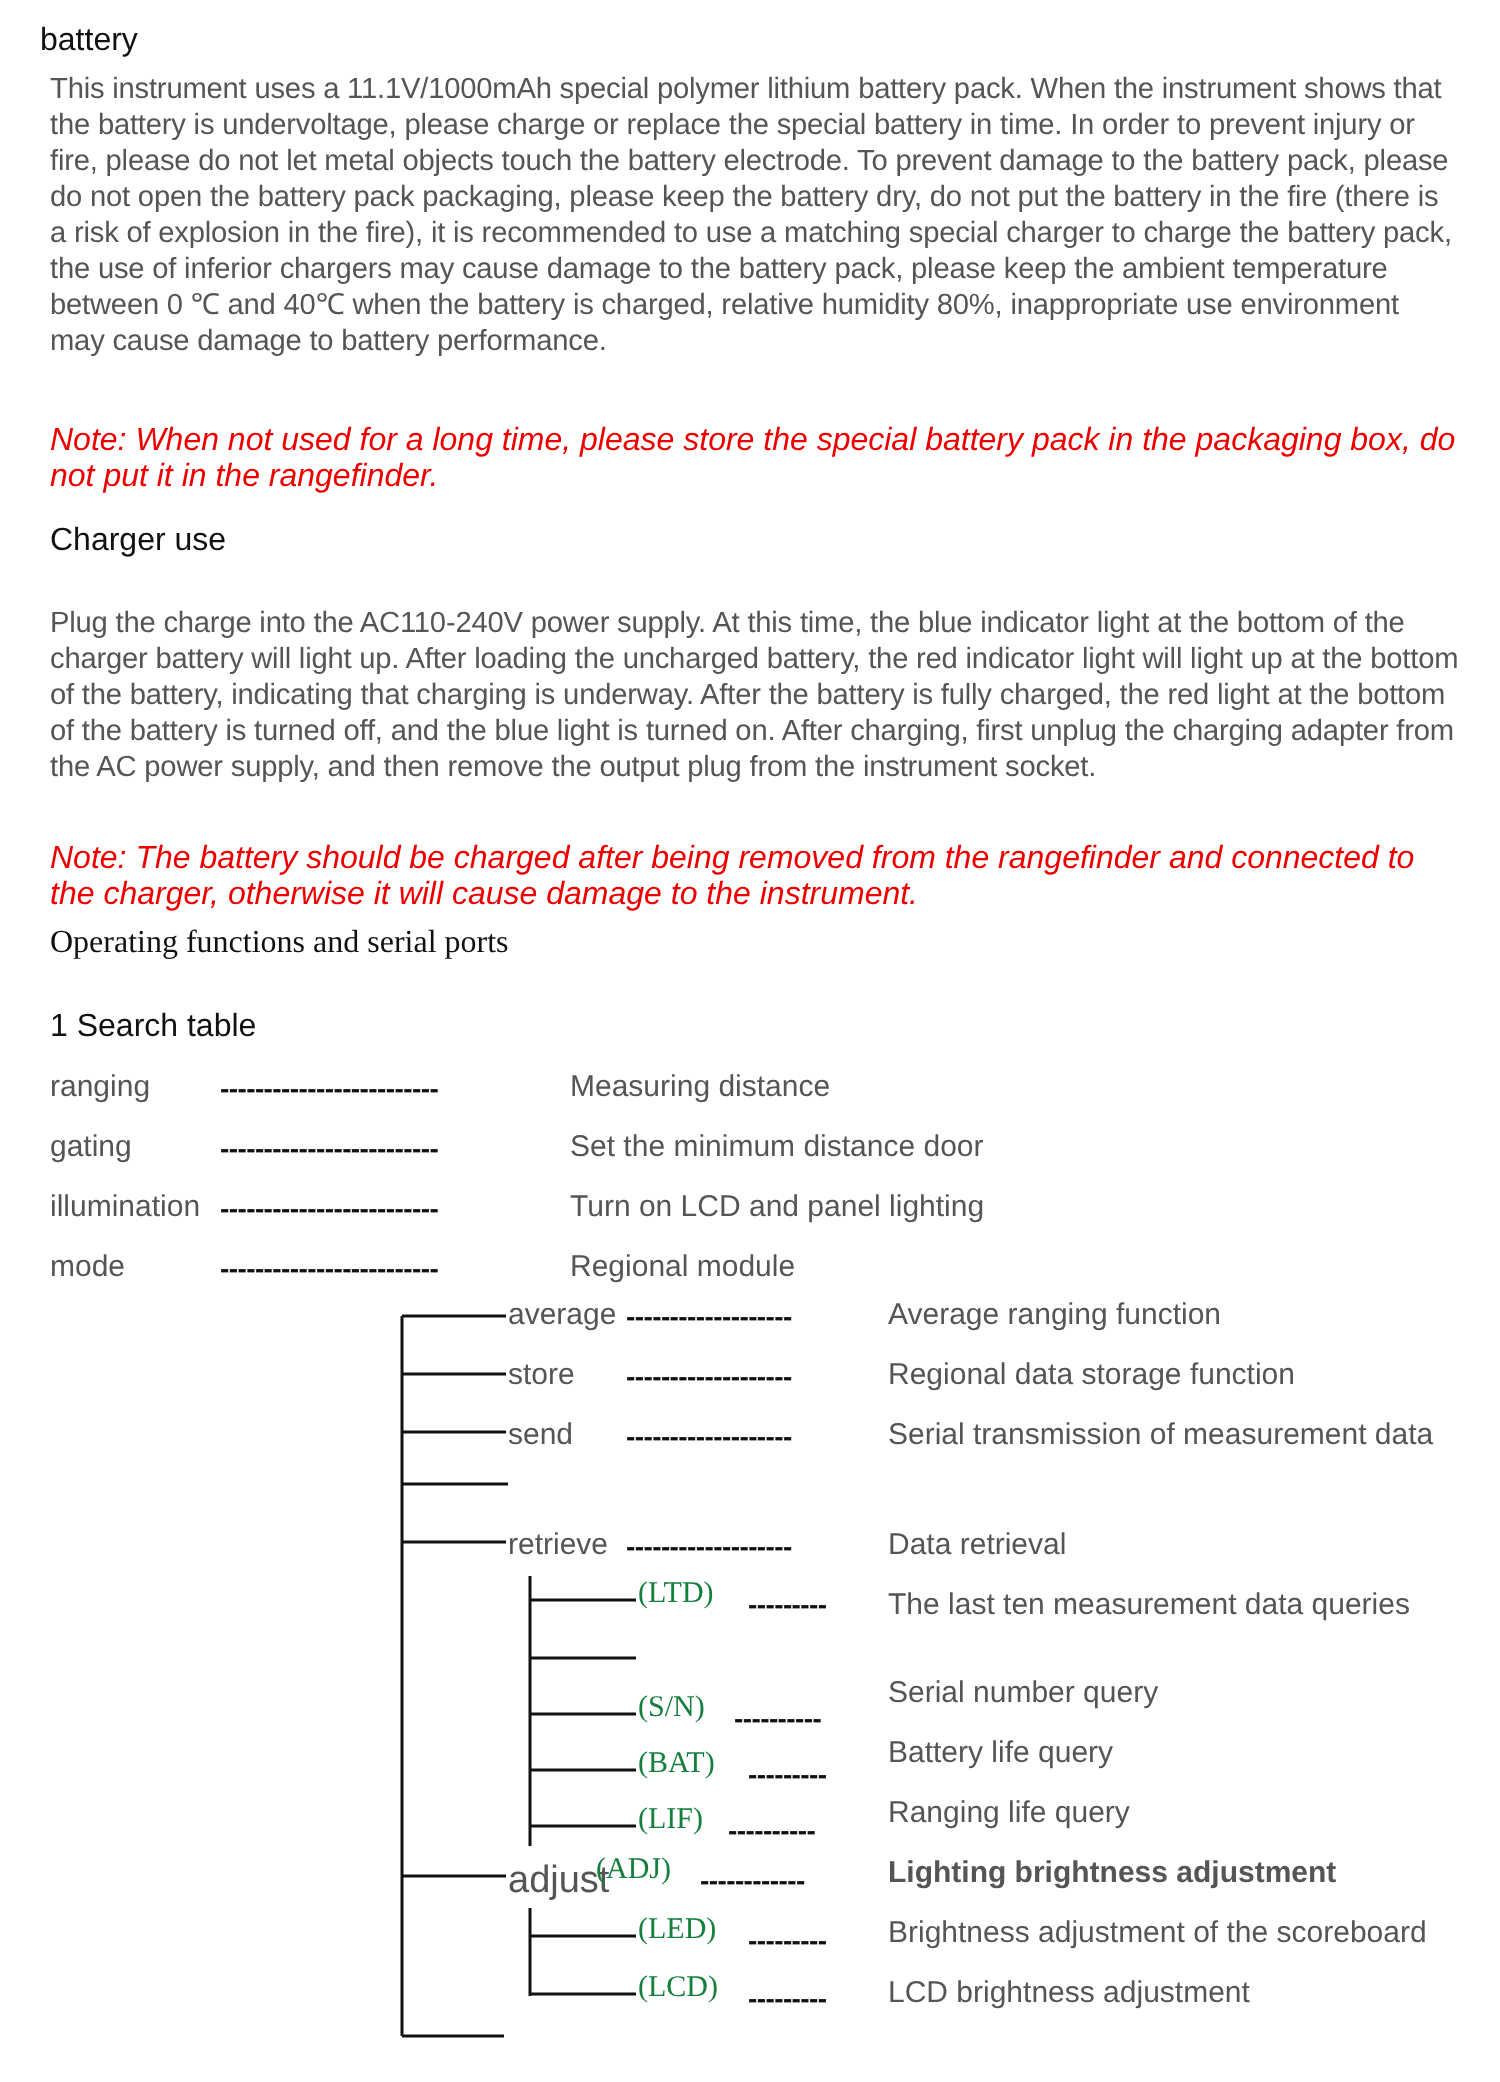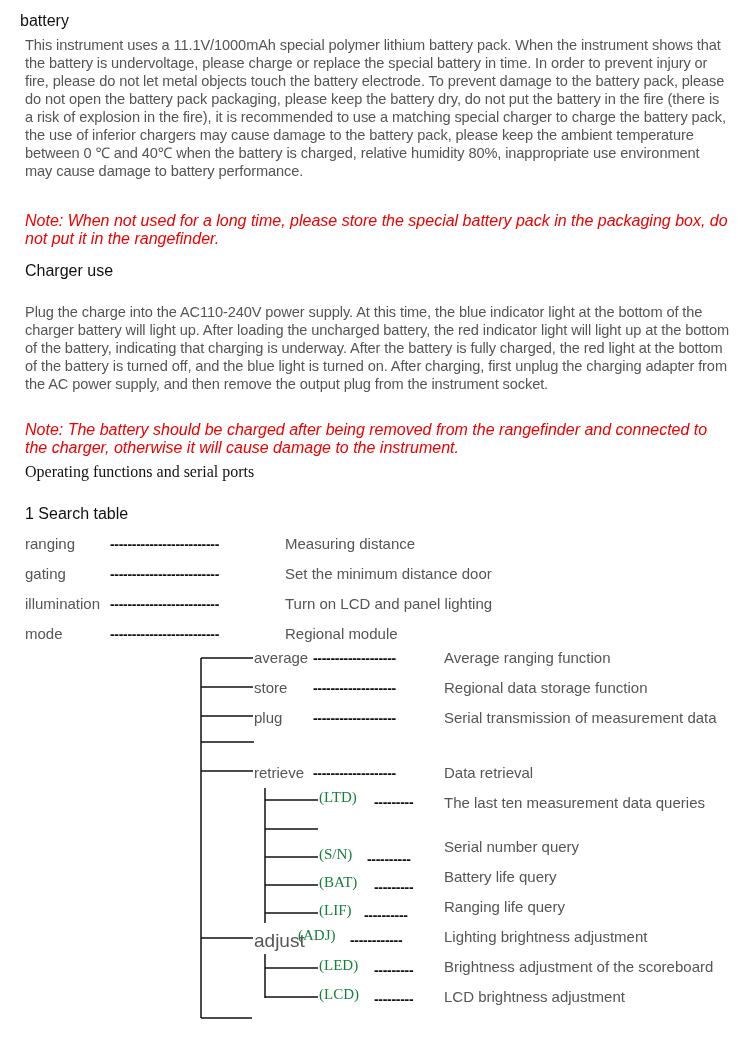--- a/index.html
+++ b/index.html
@@ -82,21 +82,21 @@
   <span class="abs gray" style="left:254px; top:649px;">average</span>
   <span class="abs dash" style="left:313px; top:650px;">-------------------</span>
   <span class="abs gray" style="left:444px; top:649px;">Average ranging function</span>
 </div>
 <div>
   <span class="abs gray" style="left:254px; top:679px;">store</span>
   <span class="abs dash" style="left:313px; top:680px;">-------------------</span>
   <span class="abs gray" style="left:444px; top:679px;">Regional data storage function</span>
 </div>
 <div>
-  <span class="abs gray" style="left:254px; top:709px;">plug</span>
+  <span class="abs gray" style="left:254px; top:709px;">send</span>
   <span class="abs dash" style="left:313px; top:710px;">-------------------</span>
   <span class="abs gray" style="left:444px; top:709px;">Serial transmission of measurement data</span>
 </div>
 <div>
   <span class="abs gray" style="left:254px; top:764px;">retrieve</span>
   <span class="abs dash" style="left:313px; top:765px;">-------------------</span>
   <span class="abs gray" style="left:444px; top:764px;">Data retrieval</span>
 </div>
 
 <div>
@@ -117,21 +117,21 @@
 <div>
   <span class="abs serif" style="left:319px; top:902px;text-align:right;">(LIF)</span>
   <span class="abs dash" style="left:364px; top:907px;">----------</span>
   <span class="abs gray" style="left:444px; top:898px;text-align:center;">Ranging life query</span>
 </div>
 
 <div>
   <span class="abs gray small" style="left:254px; top:930px;">adjust</span>
   <span class="abs serif" style="left:298px; top:927px;">(ADJ)</span>
   <span class="abs dash" style="left:350px; top:932px;">------------</span>
-  <span class="abs gray" style="left:444px; top:928px;">Lighting brightness adjustment</span>
+  <span class="abs gray" style="left:444px; top:928px;font-weight:bold;">Lighting brightness adjustment</span>
 </div>
 
 <div>
   <span class="abs serif" style="left:319px; top:957px;">(LED)</span>
   <span class="abs dash" style="left:374px; top:962px;">---------</span>
   <span class="abs gray" style="left:444px; top:958px;">Brightness adjustment of the scoreboard</span>
 </div>
 <div>
   <span class="abs serif" style="left:319px; top:986px;">(LCD)</span>
   <span class="abs dash" style="left:374px; top:991px;">---------</span>

